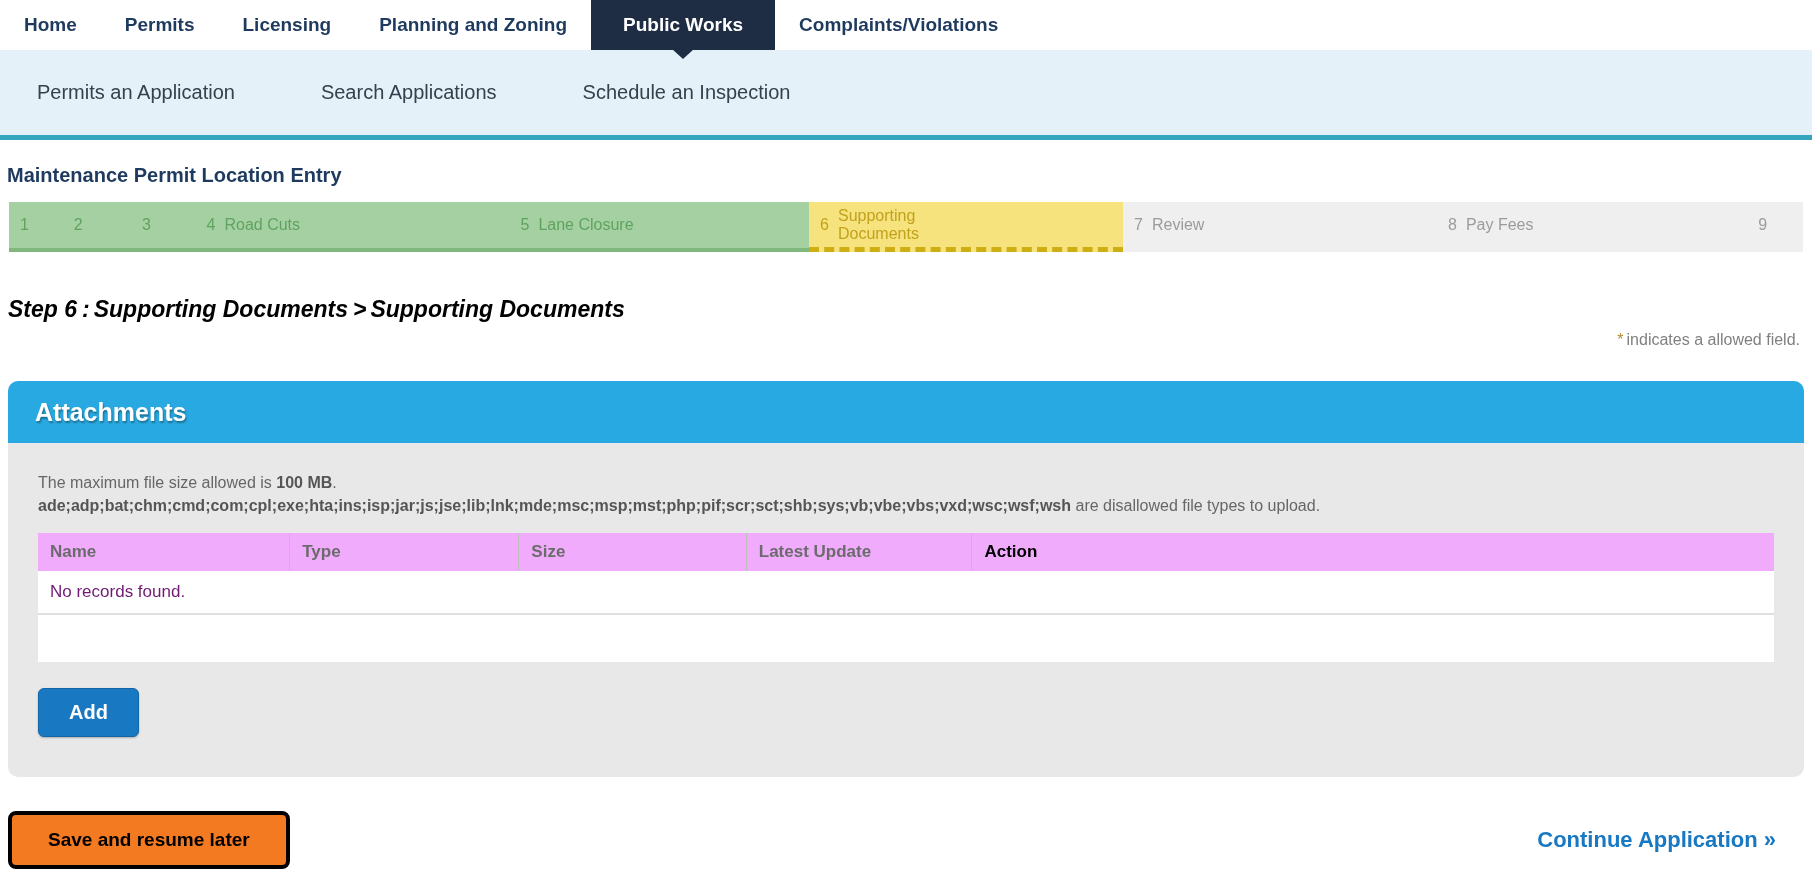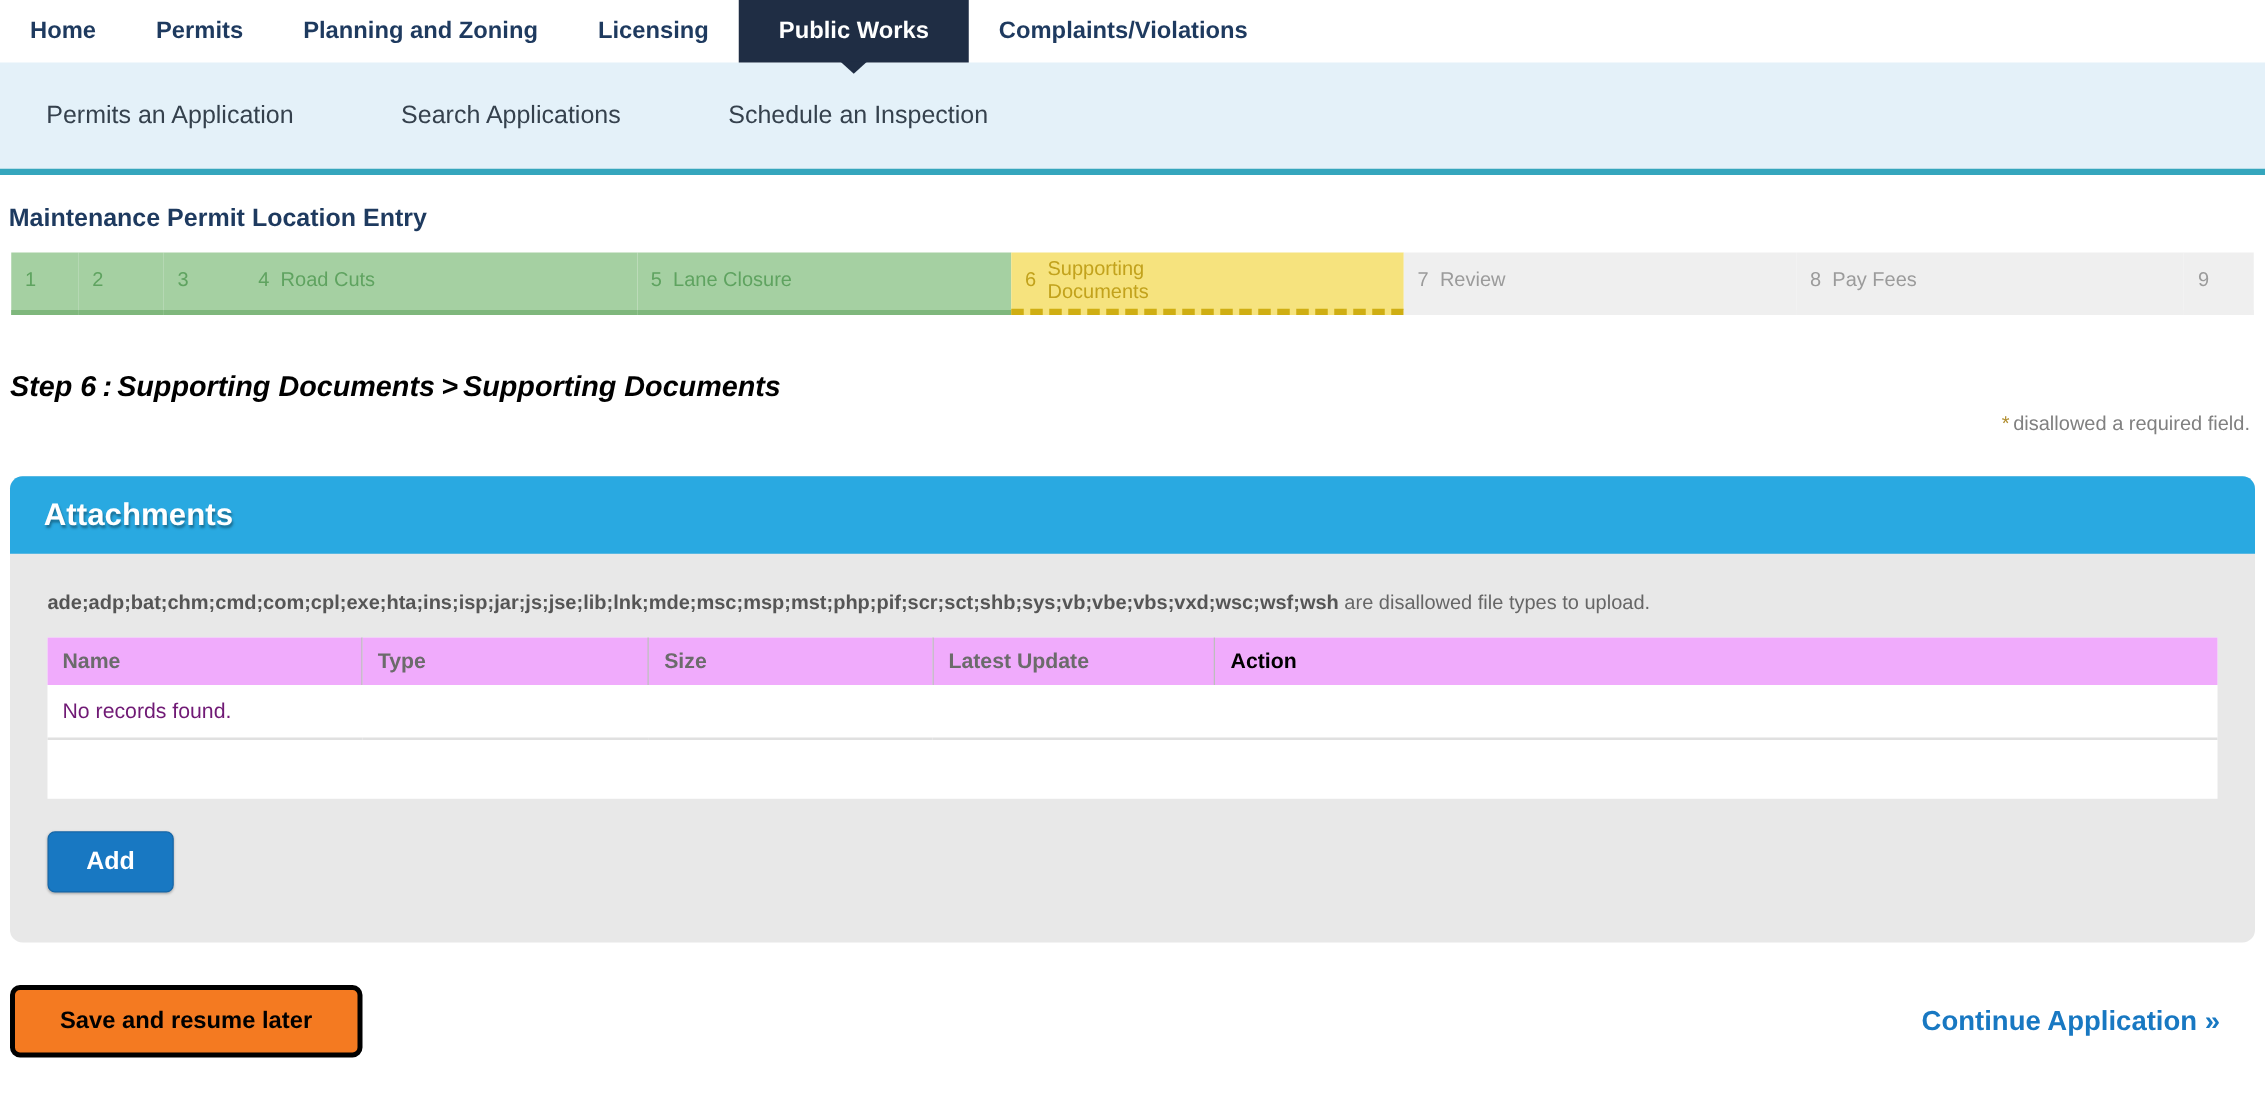--- a/index.html
+++ b/index.html
@@ -76,22 +76,22 @@
     border: 4px solid #000000; border-radius: 8px; padding: 14px 36px; cursor: pointer; }
   .continue-link { color: #1878c2; font-weight: bold; font-size: 22px;
     text-decoration: none; cursor: pointer; }
 </style>
 </head>
 <body>
 
 <div class="topnav">
   <div class="nav-item">Home</div>
   <div class="nav-item">Permits</div>
+  <div class="nav-item">Licensing</div>
   <div class="nav-item">Planning and Zoning</div>
-  <div class="nav-item">Licensing</div>
   <div class="nav-item active">
     <span>Public Works</span>
     <span class="caret"></span>
   </div>
   <div class="nav-item">Complaints/Violations</div>
 </div>
 
 <div class="subnav">
   <div class="subnav-item">Permits an Application</div>
   <div class="subnav-item">Search Applications</div>
@@ -133,28 +133,31 @@
   <div class="seg todo" style="width:3.1%">
     <span class="step-num">9</span>
   </div>
 </div>
 
 <div class="step-heading">
   <span>Step 6</span><span class="sep">:</span><span>Supporting Documents</span><span class="sep">&gt;</span><span>Supporting Documents</span>
 </div>
 
 <div class="required-note">
-  <span class="asterisk">*</span><span>disallowed a required field.</span>
+  <span class="asterisk">*</span><span>indicates a allowed field.</span>
 </div>
 
 <div class="panel">
   <div class="panel-header">
     <span class="panel-title">Attachments</span>
   </div>
   <div class="panel-body">
+    <div class="file-note">
+      <span>The maximum file size allowed is </span><b>100 MB</b><span>.</span>
+    </div>
     <div class="file-note">
       <b>ade;adp;bat;chm;cmd;com;cpl;exe;hta;ins;isp;jar;js;jse;lib;lnk;mde;msc;msp;mst;php;pif;scr;sct;shb;sys;vb;vbe;vbs;vxd;wsc;wsf;wsh</b><span> are disallowed file types to upload.</span>
     </div>
 
     <table class="attach-table">
       <thead>
         <tr>
           <th style="width:14.5%">Name</th>
           <th style="width:13.2%">Type</th>
           <th style="width:13.1%">Size</th>

